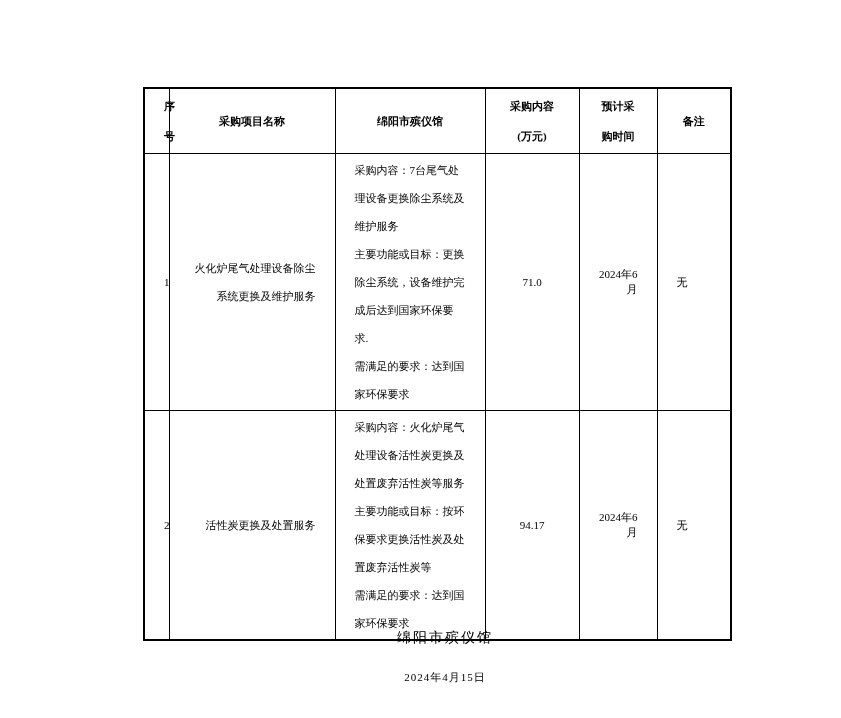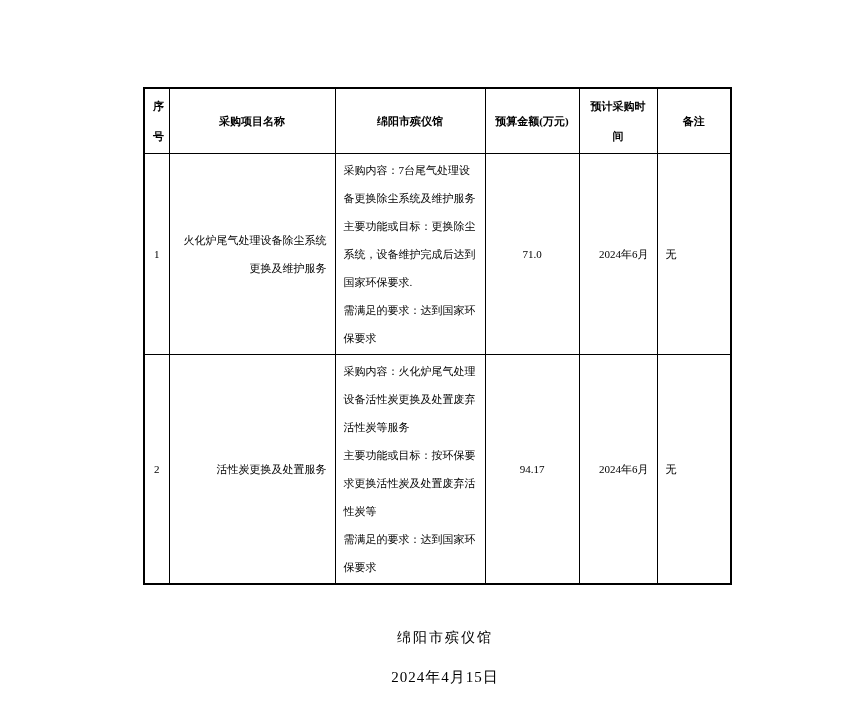--- a/index.html
+++ b/index.html
@@ -33,21 +33,21 @@
     top: 87px;
     width: 587px;
     table-layout: fixed;
     border-collapse: collapse;
     border: 2px solid #000000;
     font-size: 11px;
   }
   .proc-table th,
   .proc-table td {
     border: 1px solid #000000;
-    padding: 2px 8px;
+    padding: 2px 19px;
     vertical-align: middle;
     background: #ffffff;
   }
   .proc-table thead tr { height: 59px; }
   .proc-table tr.row-1 { height: 196px; }
   .proc-table tr.row-2 { height: 220px; }
   .proc-table th {
     font-weight: bold;
     text-align: center;
     line-height: 30px;
@@ -74,21 +74,21 @@
     text-align: center;
   }
   .footer .org {
     margin: 0;
     font-size: 14px;
     line-height: 20px;
     letter-spacing: 2px;
   }
   .footer .date {
     margin: 19px 0 0 0;
-    font-size: 15px;
+    font-size: 11px;
     line-height: 20px;
     letter-spacing: 1px;
   }
 </style>
 </head>
 <body>
 
 <div class="page">
 
 
@@ -99,21 +99,21 @@
       <col class="col-demand">
       <col class="col-budget">
       <col class="col-time">
       <col class="col-note">
     </colgroup>
     <thead>
       <tr>
         <th>序号</th>
         <th>采购项目名称</th>
         <th>绵阳市殡仪馆</th>
-        <th>预算金额(万元)</th>
+        <th>采购内容(万元)</th>
         <th>预计采购时间</th>
         <th>备注</th>
       </tr>
     </thead>
     <tbody>
       <tr class="row-1">
         <td class="cell-index">1</td>
         <td class="cell-name">火化炉尾气处理设备除尘系统更换及维护服务</td>
         <td class="cell-demand">
           <p>采购内容：7台尾气处理设备更换除尘系统及维护服务</p>

